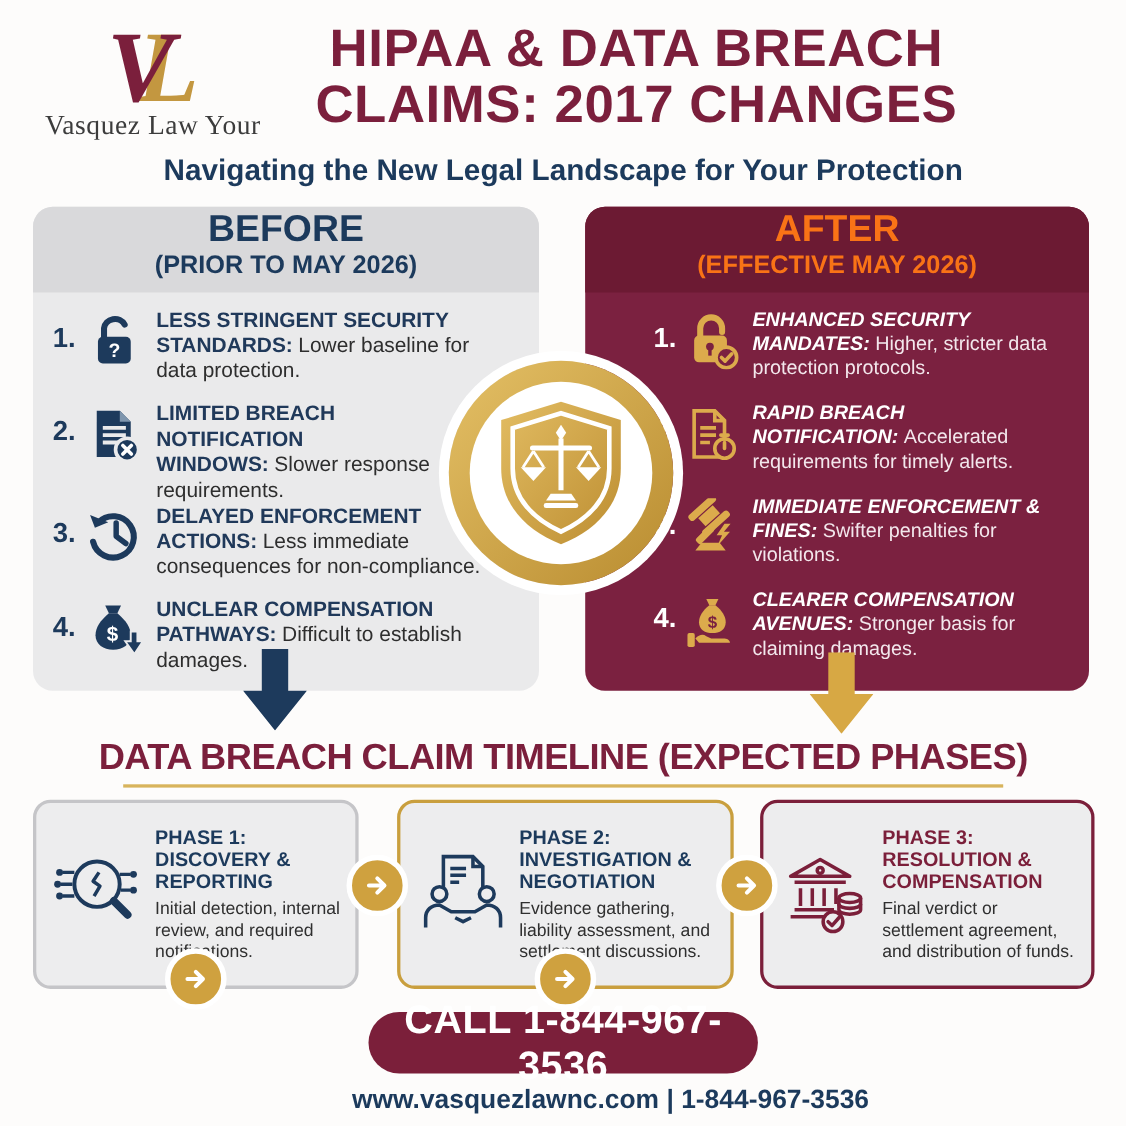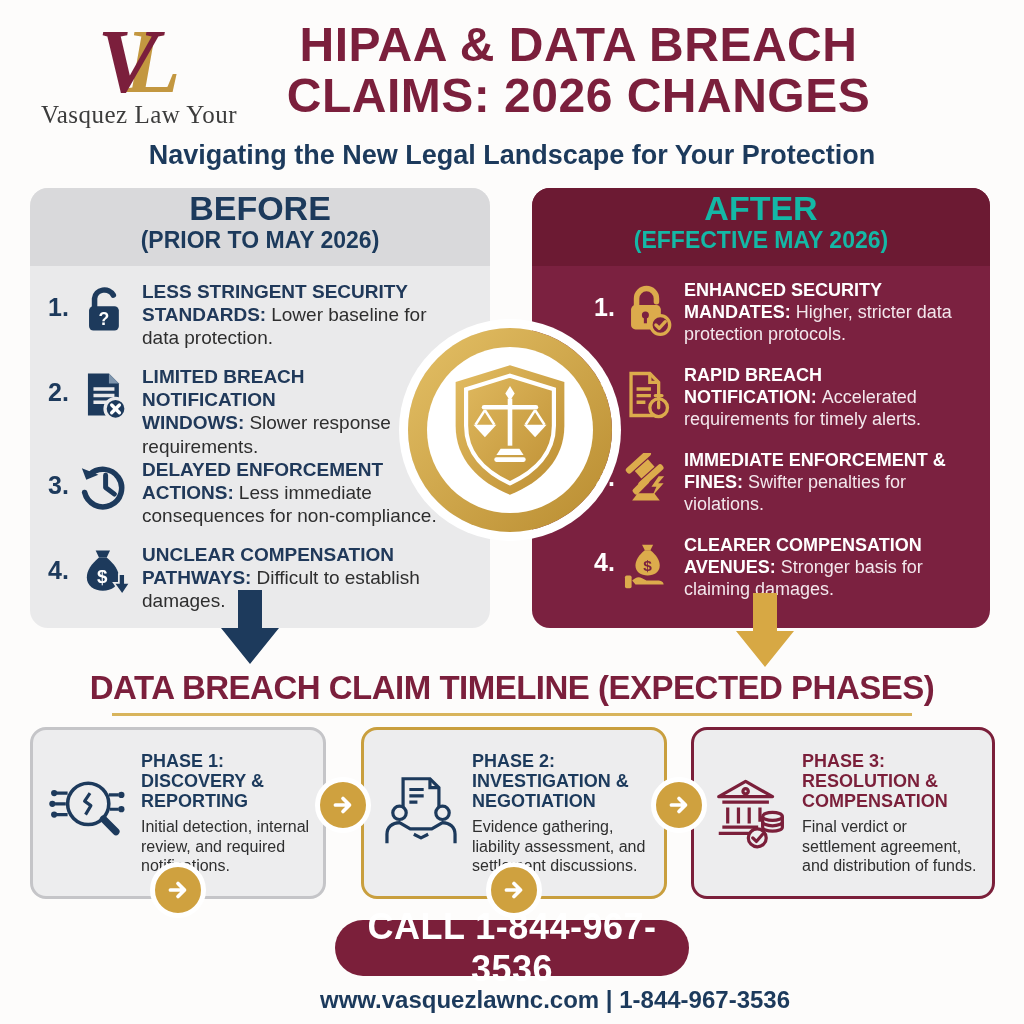--- a/index.html
+++ b/index.html
@@ -24,33 +24,33 @@
   
   .panel{position:absolute;top:188px;height:440px;border-radius:18px;z-index:1;}
   .panel.before{left:30px;width:460px;background:#eaeaeb;}
   .panel.after{left:532px;width:458px;background:#7b2140;}
   .panel-head{height:78px;border-radius:18px 18px 0 0;text-align:center;padding-top:3px;box-sizing:border-box;}
   .before .panel-head{background:#d9d9db;}
   .after .panel-head{background:#6c1a33;}
   .panel-title{font-size:34px;font-weight:bold;line-height:1.05;}
   .panel-sub{font-size:23px;font-weight:bold;}
   .before .panel-title,.before .panel-sub{color:#1c3a5c;}
-  .after .panel-title,.after .panel-sub{color:#14b8a6;}
+  .after .panel-title,.after .panel-sub{color:#f97316;}
   .items{padding:14px 8px 0 18px;}
   .after .items{padding:14px 6px 0 62px;}
   .item{display:flex;align-items:flex-start;min-height:85px;}
   .num{font-size:25px;font-weight:bold;width:30px;flex:none;margin-top:13px;}
   .before .num{color:#1d3a5c;} .after .num{color:#ffffff;width:26px;}
   .icon{width:56px;flex:none;margin:3px 8px 0 0;}
   .icon svg{width:53px;height:53px;display:block;}
   .txt{margin:0;font-size:19px;line-height:1.22;width:296px;}
   .after .txt{font-size:18px;width:292px;}
   .head{font-weight:bold;margin-right:5px;}
   .before .head{color:#20395a;text-align:right;} .before .bodytxt{color:#2e2e2e;}
-  .after .head{color:#ffffff;} .after .bodytxt{color:#f3e7ec;}
+  .after .head{color:#ffffff;font-style:italic;} .after .bodytxt{color:#f3e7ec;}
   
   .emblem{position:absolute;left:408px;top:328px;width:204px;height:204px;border-radius:50%;
     background:linear-gradient(135deg,#e4c066,#b98c30);box-shadow:0 0 0 9px #ffffff;
     display:flex;align-items:center;justify-content:center;z-index:6;}
   .emblem-inner{width:166px;height:166px;border-radius:50%;background:#ffffff;
     display:flex;align-items:center;justify-content:center;}
   .emblem-inner svg{width:126px;height:138px;display:block;}
   
   .big-arrow{position:absolute;z-index:4;}
   .big-arrow svg{display:block;width:58px;height:74px;}
@@ -90,21 +90,21 @@
 
   <div class="logo">
     <div class="monogram">
       <span class="v">V</span><span class="l">L</span>
     </div>
     <div class="logo-name">Vasquez Law Your</div>
   </div>
 
   <div class="title-block">
     <div class="title-line">HIPAA &amp; DATA BREACH</div>
-    <div class="title-line">CLAIMS: 2026 CHANGES</div>
+    <div class="title-line">CLAIMS: 2017 CHANGES</div>
   </div>
   <div class="subtitle">Navigating the New Legal Landscape for Your Protection</div>
 
   <div class="panel before">
     <div class="panel-head">
       <div class="panel-title">BEFORE</div>
       <div class="panel-sub">(PRIOR TO MAY 2026)</div>
     </div>
     <div class="items">
 

